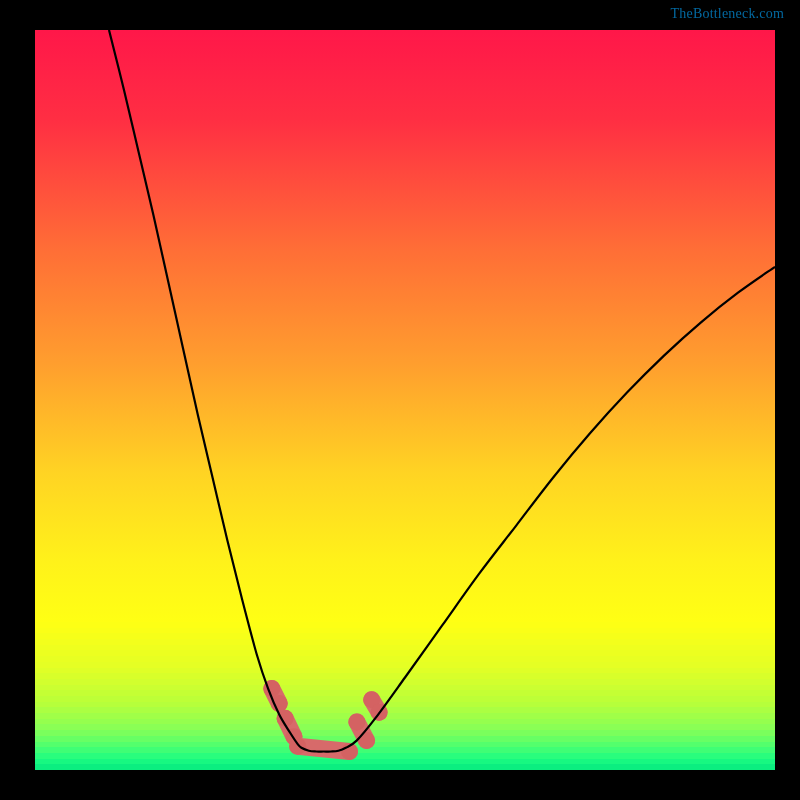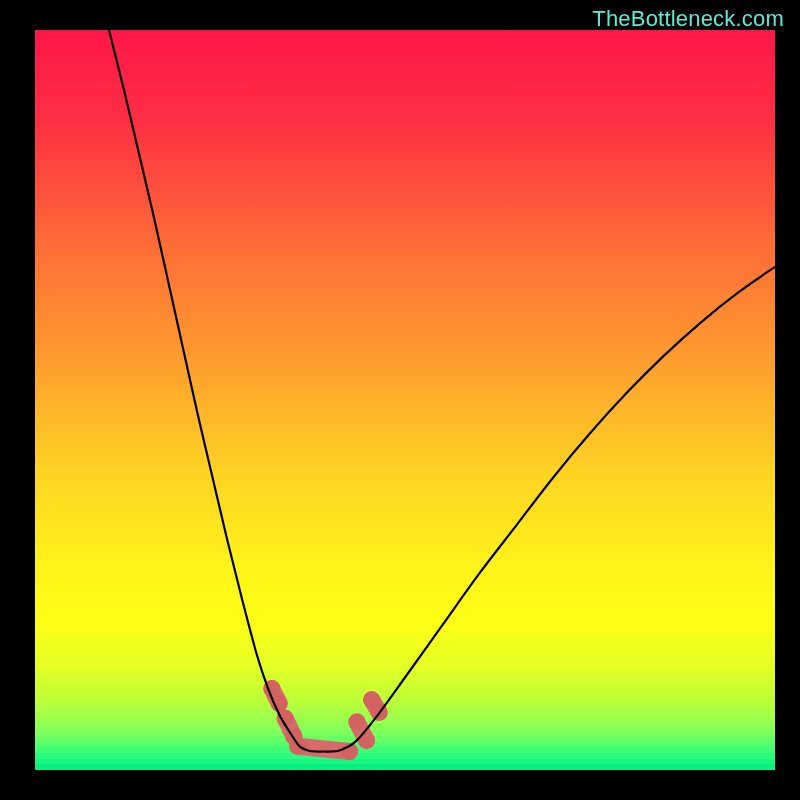--- a/index.html
+++ b/index.html
@@ -42,23 +42,23 @@
     position: absolute;
     left: 0;
     top: 0;
     width: 100%;
     height: 100%;
   }
   .watermark {
     position: absolute;
     top: 6px;
     right: 16px;
-    font-family: Liberation Sans, sans-serif;
-    font-size: 22px;
-    color: #5eead4;
+    font-family: Liberation Serif, serif;
+    font-size: 14px;
+    color: #0369a1;
     letter-spacing: 0.2px;
   }
   .marker-group .marker-line {
     stroke: #d76a6a;
     stroke-width: 17;
     stroke-linecap: round;
     fill: none;
   }
   .marker-group .marker-dot {
     fill: #d46262;

